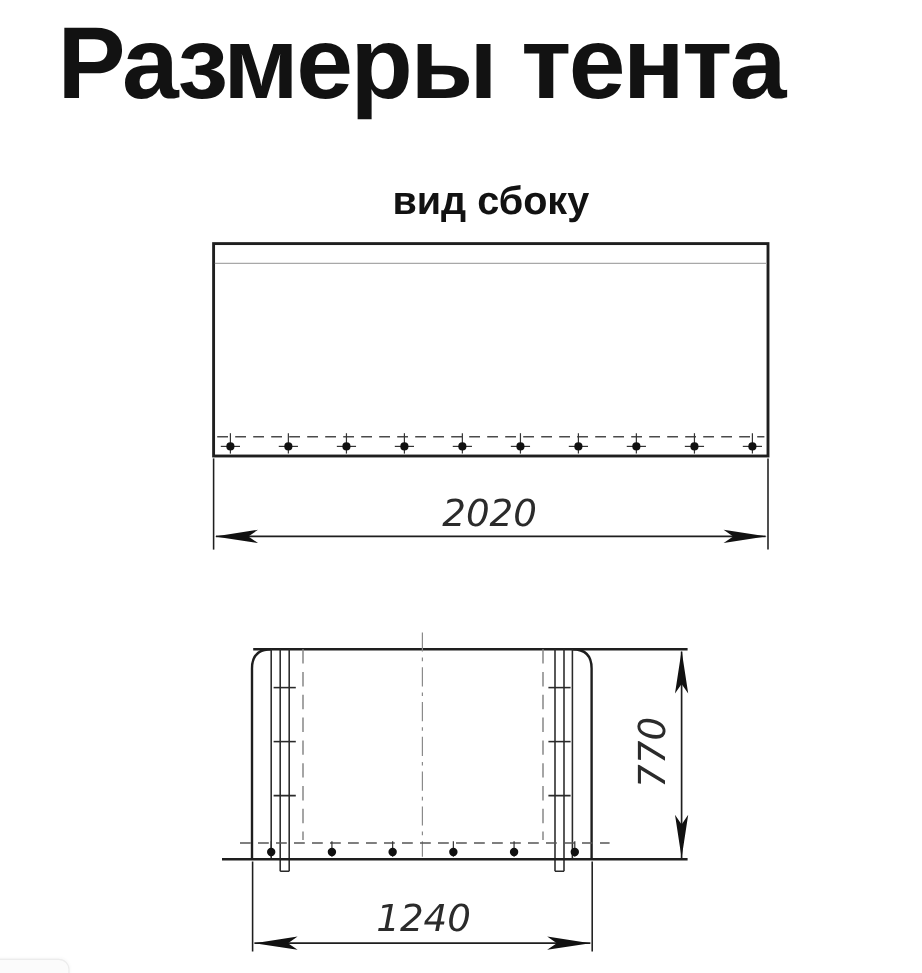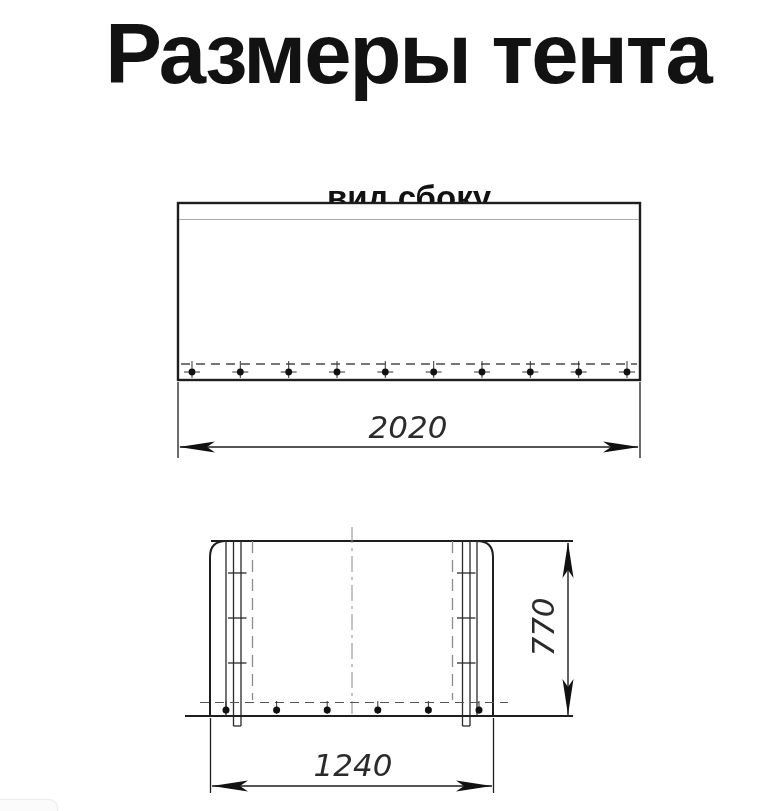--- a/index.html
+++ b/index.html
@@ -7,37 +7,36 @@
     position:relative;
     width:768px;height:811px;
     background:#ffffff;
     overflow:hidden;
     font-family:"Liberation Sans", sans-serif;
     color:#111;
   }
   .page-title{
     position:absolute;
     left:48px;top:2px;width:720px;
-    text-align:center;
     font-size:85px;
     font-weight:700;
     letter-spacing:-2px;
     line-height:1.22;
     color:#121212;
     white-space:nowrap;
   }
   .view-label{
     position:absolute;
     text-align:center;
     font-size:33px;
     font-weight:700;
     color:#121212;
     white-space:nowrap;
   }
-  .view-label.side{ left:178px; width:462px; top:148px;margin-top:31px; }
+  .view-label.side{ left:178px; width:462px; top:148px; }
   .view-label.rear{ left:210px; width:396px; top:492px; }
   svg.drawing{
     position:absolute;left:0;top:0;width:768px;height:811px;
     display:block;
   }
   .dim-text{
     font-family:"DejaVu Sans", sans-serif;
     font-style:italic;
     font-size:31px;
     fill:#2b2b2b;

